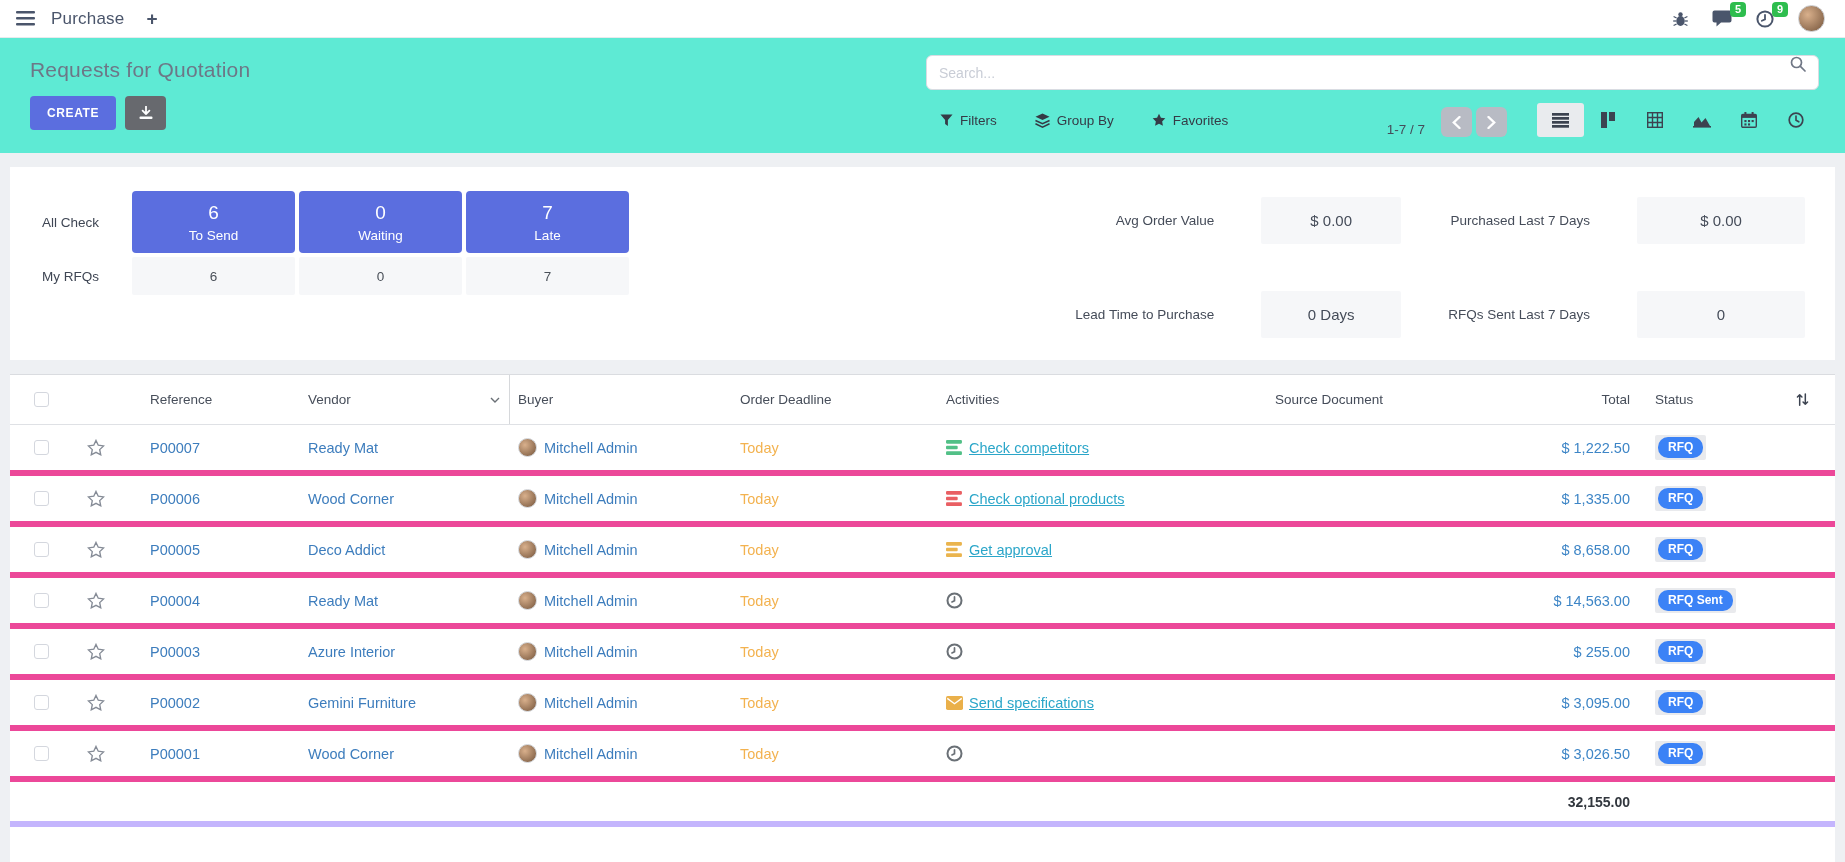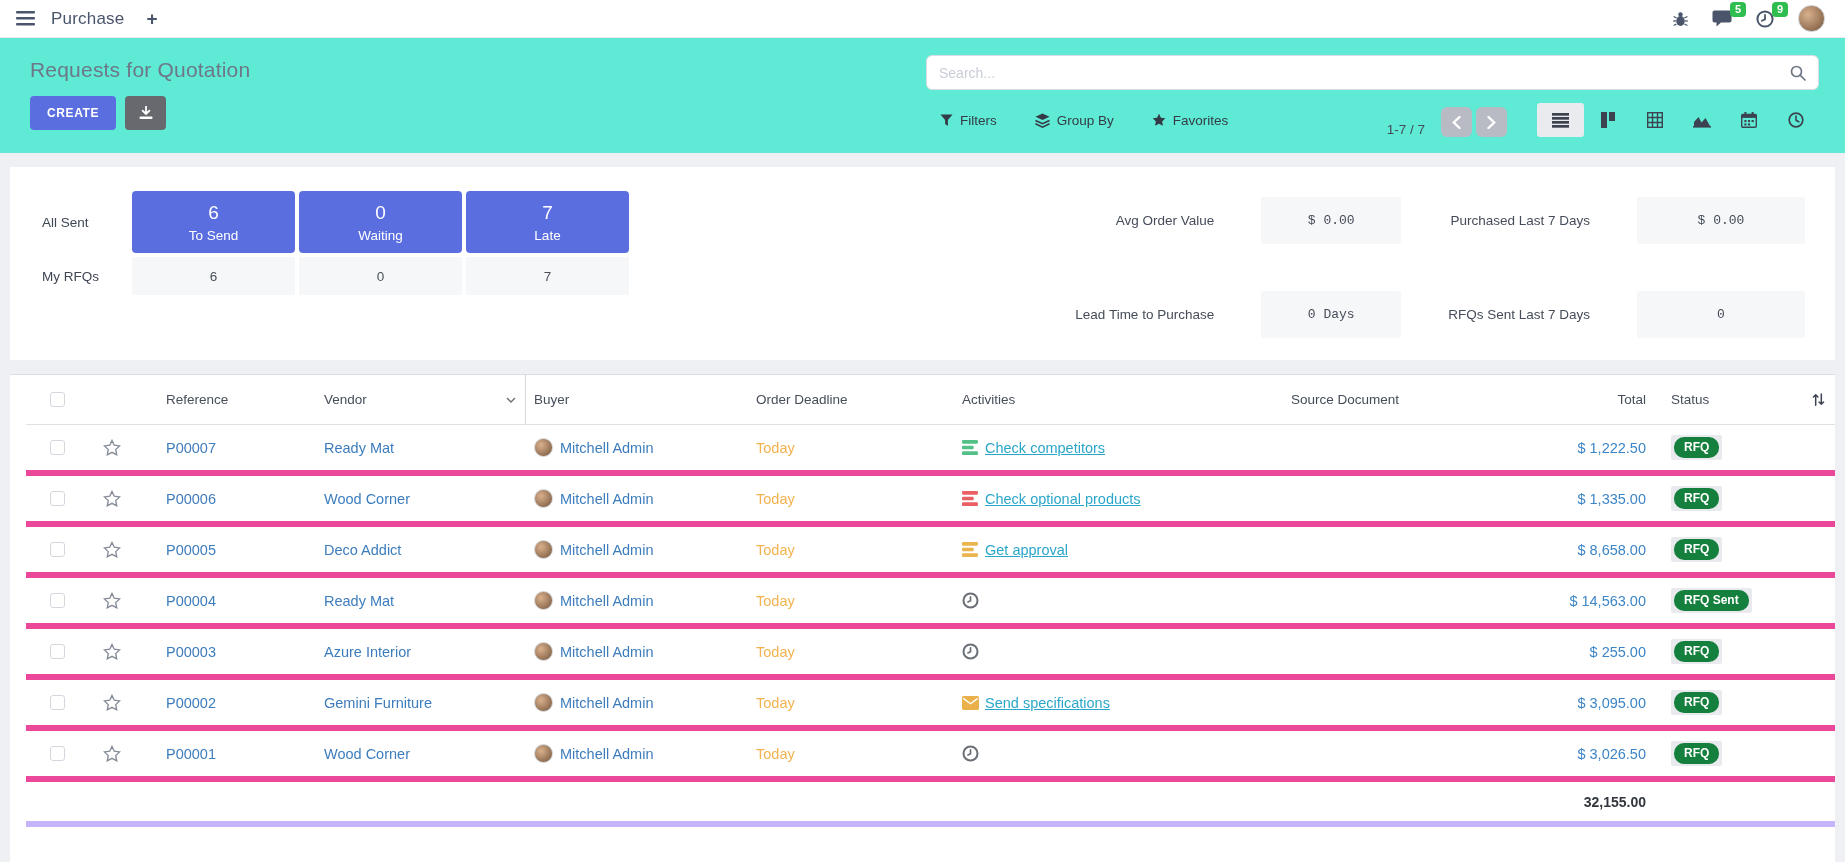--- a/index.html
+++ b/index.html
@@ -26,21 +26,21 @@
     padding:12px 26px 16px 30px; }
   .page-title { font-size:21px; font-weight:400; color:#6d7787; margin:8px 0 14px 0; letter-spacing:.2px; }
   .cp-buttons { display:flex; gap:9px; }
   .btn-create { background:#5b6edf; color:#fff; border:none; border-radius:4px;
     padding:0 17px; height:34px; font-size:12px; font-weight:600; letter-spacing:.6px; cursor:pointer;
     font-family:"Liberation Sans", sans-serif; }
   .btn-download { background:#67696e; border:none; border-radius:4px; width:41px; height:34px;
     display:inline-flex; align-items:center; justify-content:center; cursor:pointer; }
   .cp-right { width:893px; display:flex; flex-direction:column; padding-top:5px; }
   .searchbox { height:35px; border:1px solid #d9dce2; border-radius:6px; background:#fff;
-    display:flex; align-items:center; padding:0 12px; }
+    display:flex; padding:0 12px; }
   .searchbox input { flex:1; border:none; outline:none; font-size:14px; color:#3a4150;
     font-family:"Liberation Sans", sans-serif; background:transparent; }
   .searchbox input::placeholder { color:#c9cdd6; }
   .cp-tools { display:flex; align-items:center; justify-content:space-between; margin-top:13px; padding-left:14px; }
   .tools-filters { display:flex; gap:38px; }
   .tool-item { display:flex; align-items:center; gap:7px; font-size:13.5px; color:#353b46;
     font-weight:500; cursor:pointer; }
   .tools-right { display:flex; align-items:flex-end; }
   .pager-text { font-size:13.5px; color:#454c59; margin-right:16px; }
   .pager-btn { width:31px; height:30px; border:none; border-radius:6px; background:#b8bbc4;
@@ -60,27 +60,27 @@
   .rfq-card { background:#5b6edf; color:#fff; border-radius:4px; height:62px; cursor:pointer;
     display:flex; flex-direction:column; justify-content:center; align-items:center; gap:4px; }
   .rfq-card .num { font-size:19px; }
   .rfq-card .lbl { font-size:13.5px; }
   .rfq-my { background:#f6f7f9; height:38px; display:flex; align-items:center; justify-content:center;
     font-size:13.5px; color:#4a5059; border-radius:2px; cursor:pointer; }
   .kpi-grid { display:grid; grid-template-columns:auto 140px auto 168px;
     column-gap:17px; row-gap:11px; align-items:center; padding-top:6px; margin-right:4px;gap:47px; }
   .kpi-label { font-size:13.5px; color:#454c59; text-align:right; }
   .kpi-box { background:#f6f7f9; height:47px; display:flex; align-items:center; justify-content:center;
-    font-size:13px; color:#454c59; border-radius:2px;font-family:Liberation Mono, monospace; }
+    font-size:15px; color:#454c59; border-radius:2px; }
 
   
   .table-panel { margin:0 10px; background:#fff; border-top:1px solid #dadce0; min-height:497px; }
   .grid-row { display:grid;
     grid-template-columns:62px 48px 175px 215px 225px 205px 325px 215px 160px 130px 65px;
-    align-items:center;margin-left:16px; }
+    align-items:center; }
   .thead { height:50px; border-bottom:1px solid #dfe1e5; font-size:13.5px; color:#474e5a; font-weight:500; }
   .trow { height:51px; border-bottom:6px solid #ec4899; font-size:14.5px; cursor:pointer; }
   .tfoot { height:45px; border-bottom:6px solid #c4b5fd; }
   .cell { overflow:hidden; white-space:nowrap; }
   .c-check { display:flex; justify-content:center; }
   .cb { width:15px; height:15px; border:1.5px solid #d4d7de; border-radius:3px; background:#fff; cursor:pointer; }
   .c-star { display:flex; justify-content:center; color:#858b96; }
   .c-ref { padding-left:30px; }
   .c-vendor { padding-left:13px; }
   .vendor-th { height:100%; display:flex; align-items:center; justify-content:space-between;
@@ -91,21 +91,21 @@
   .c-deadline { padding-left:5px; color:#f3b24f; }
   .c-activity { padding-left:6px; display:flex; align-items:center; gap:6px; }
   .act-icon { display:inline-flex; align-items:center; }
   .act-label { color:#2ba6c9; }
   .c-source { padding-left:10px; color:#454c59; }
   .c-total { text-align:right; padding-right:10px; color:#3d85c6; }
   .c-status { padding-left:15px; }
   .c-gear { display:flex; justify-content:center; color:#3c4350; }
   .link { color:#3d7dbd; text-decoration:none; }
   .badge-wrap { background:#e9eaed; border-radius:2px; padding:2px 3px; display:inline-block; }
-  .badge { background:#15803d; color:#fff; font-size:12px; font-weight:600; padding:3px 10px;
+  .badge { background:#3b82f6; color:#fff; font-size:12px; font-weight:600; padding:3px 10px;
     border-radius:10px; display:inline-block; line-height:1.25; }
   .footer-total { font-weight:700; color:#32373e; font-size:14px; }
   .col-green { color:#52c087; } .col-red { color:#e95f63; } .col-yellow { color:#eab44e; }
   .col-gray { color:#6a7076; } .col-orange { color:#eab04a; }
   svg { display:block; }
 </style>
 </head>
 <body>
 
 <header class="navbar">
@@ -269,21 +269,21 @@
               </svg>
           </button>
         </div>
       </div>
     </div>
   </div>
 </section>
 
 <section class="dashboard">
   <div class="rfq-matrix">
-    <div class="matrix-label">All Sent</div>
+    <div class="matrix-label">All Check</div>
     <div class="rfq-card">
       <span class="num">6</span>
       <span class="lbl">To Send</span>
     </div>
     <div class="rfq-card">
       <span class="num">0</span>
       <span class="lbl">Waiting</span>
     </div>
     <div class="rfq-card">
       <span class="num">7</span>

